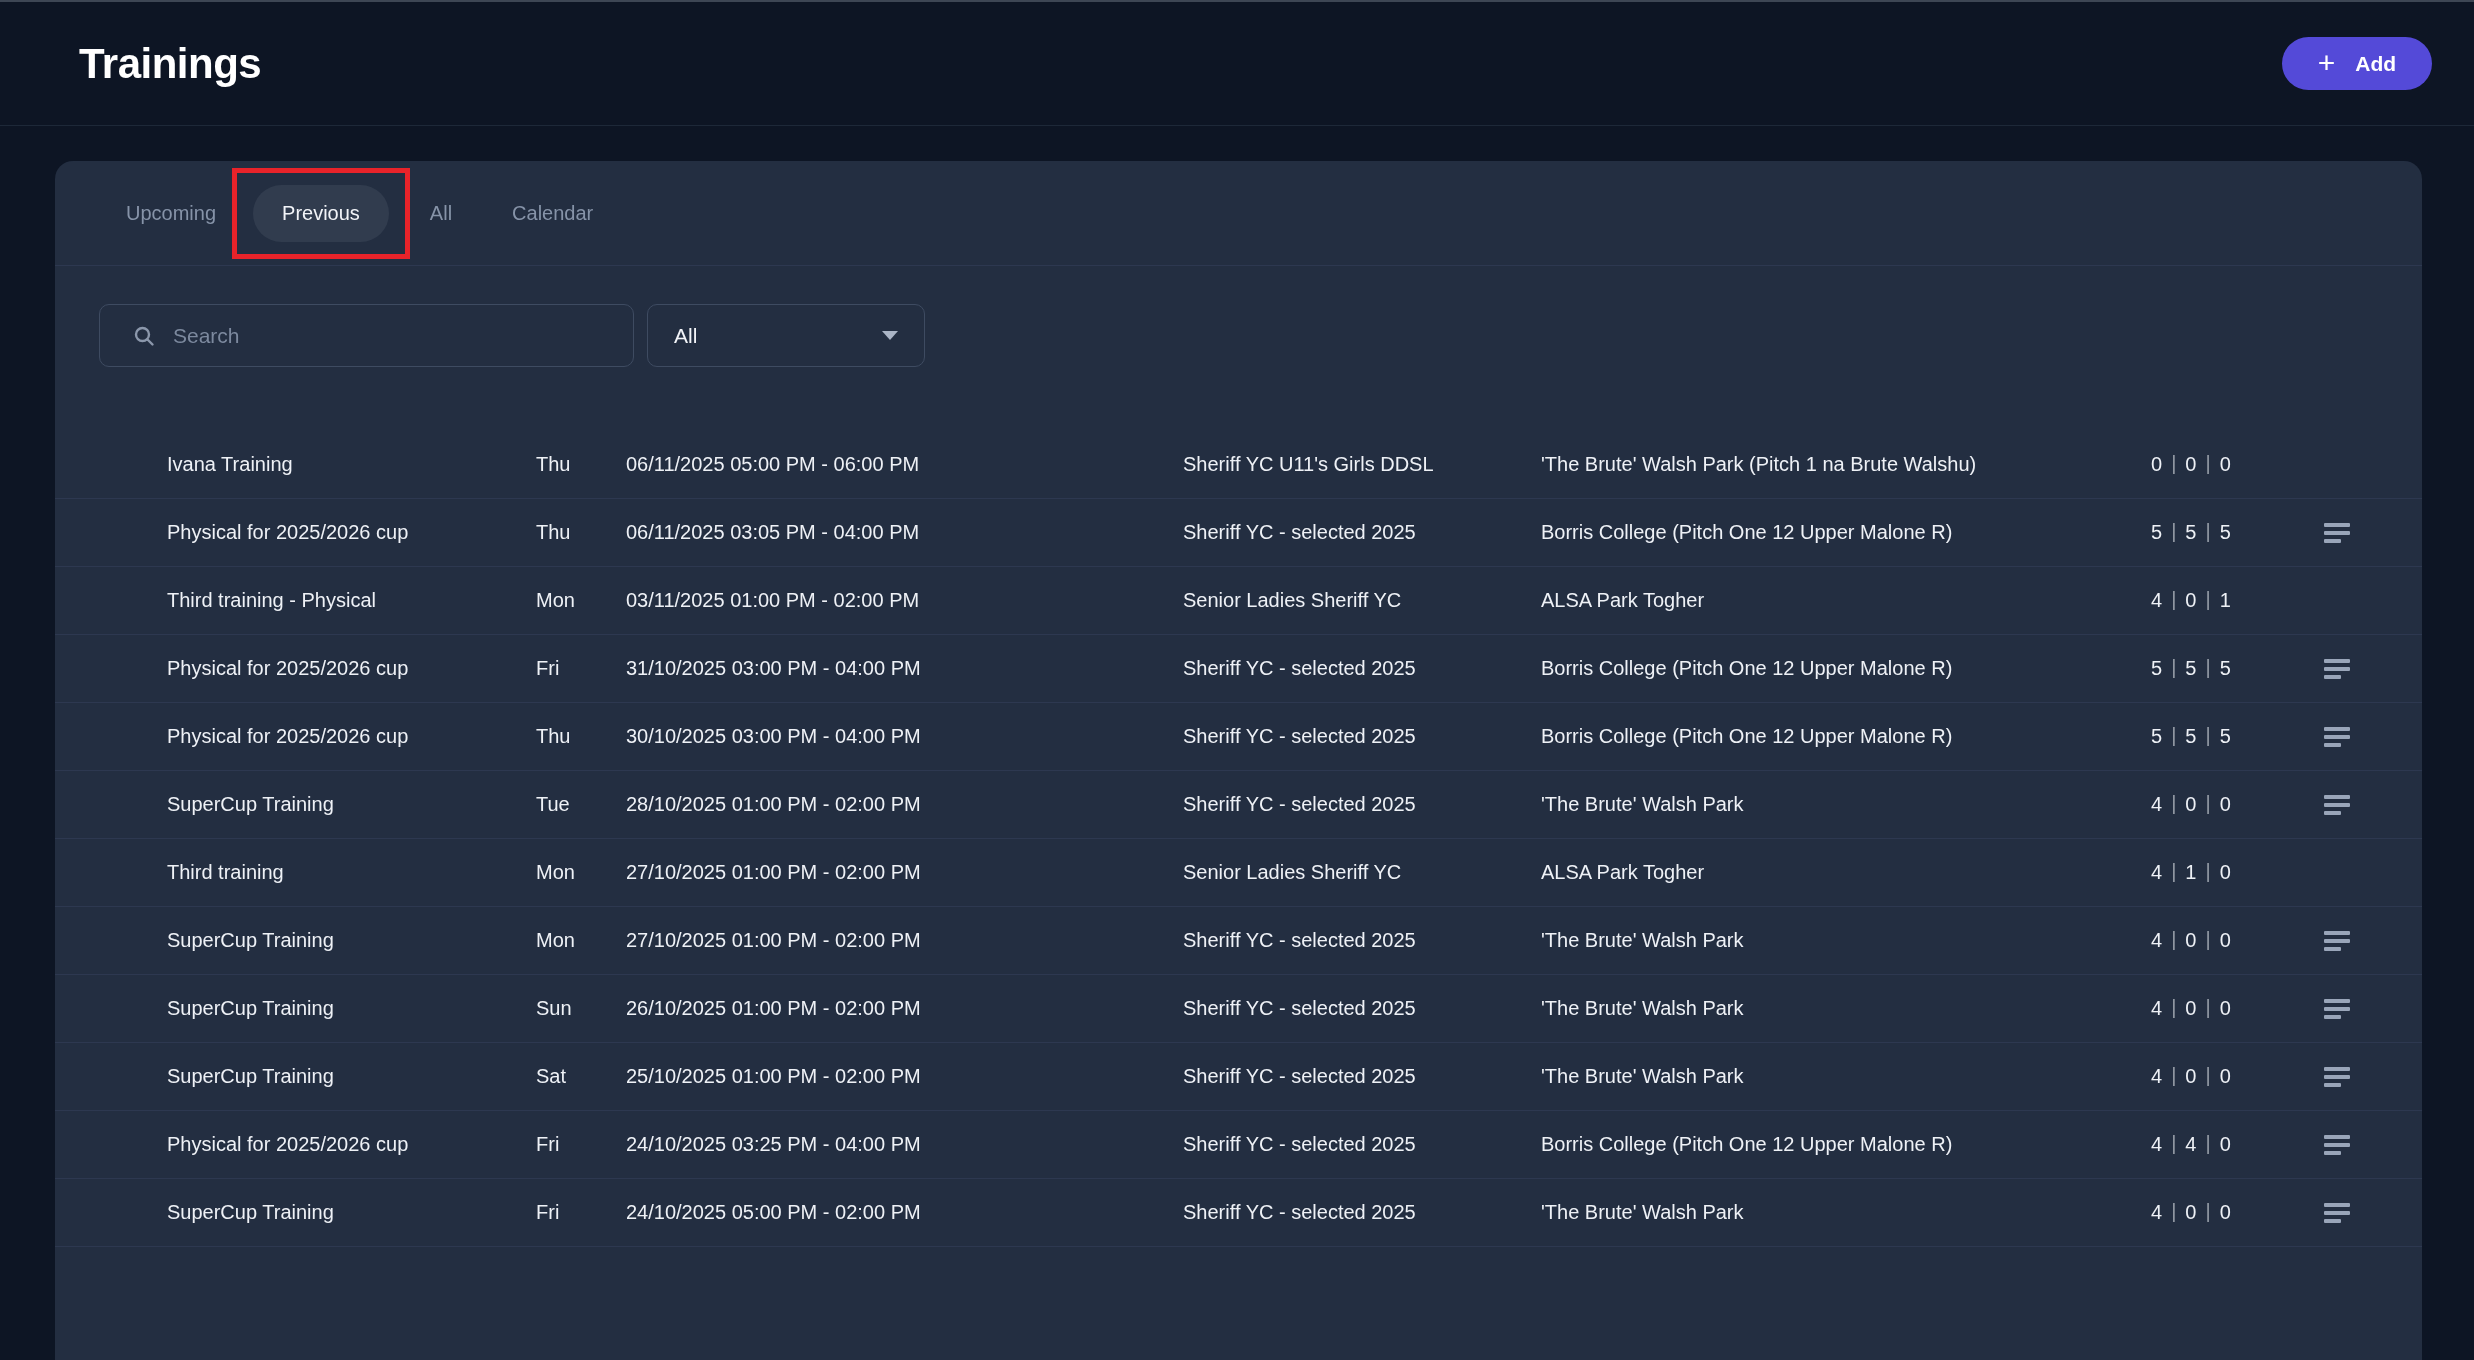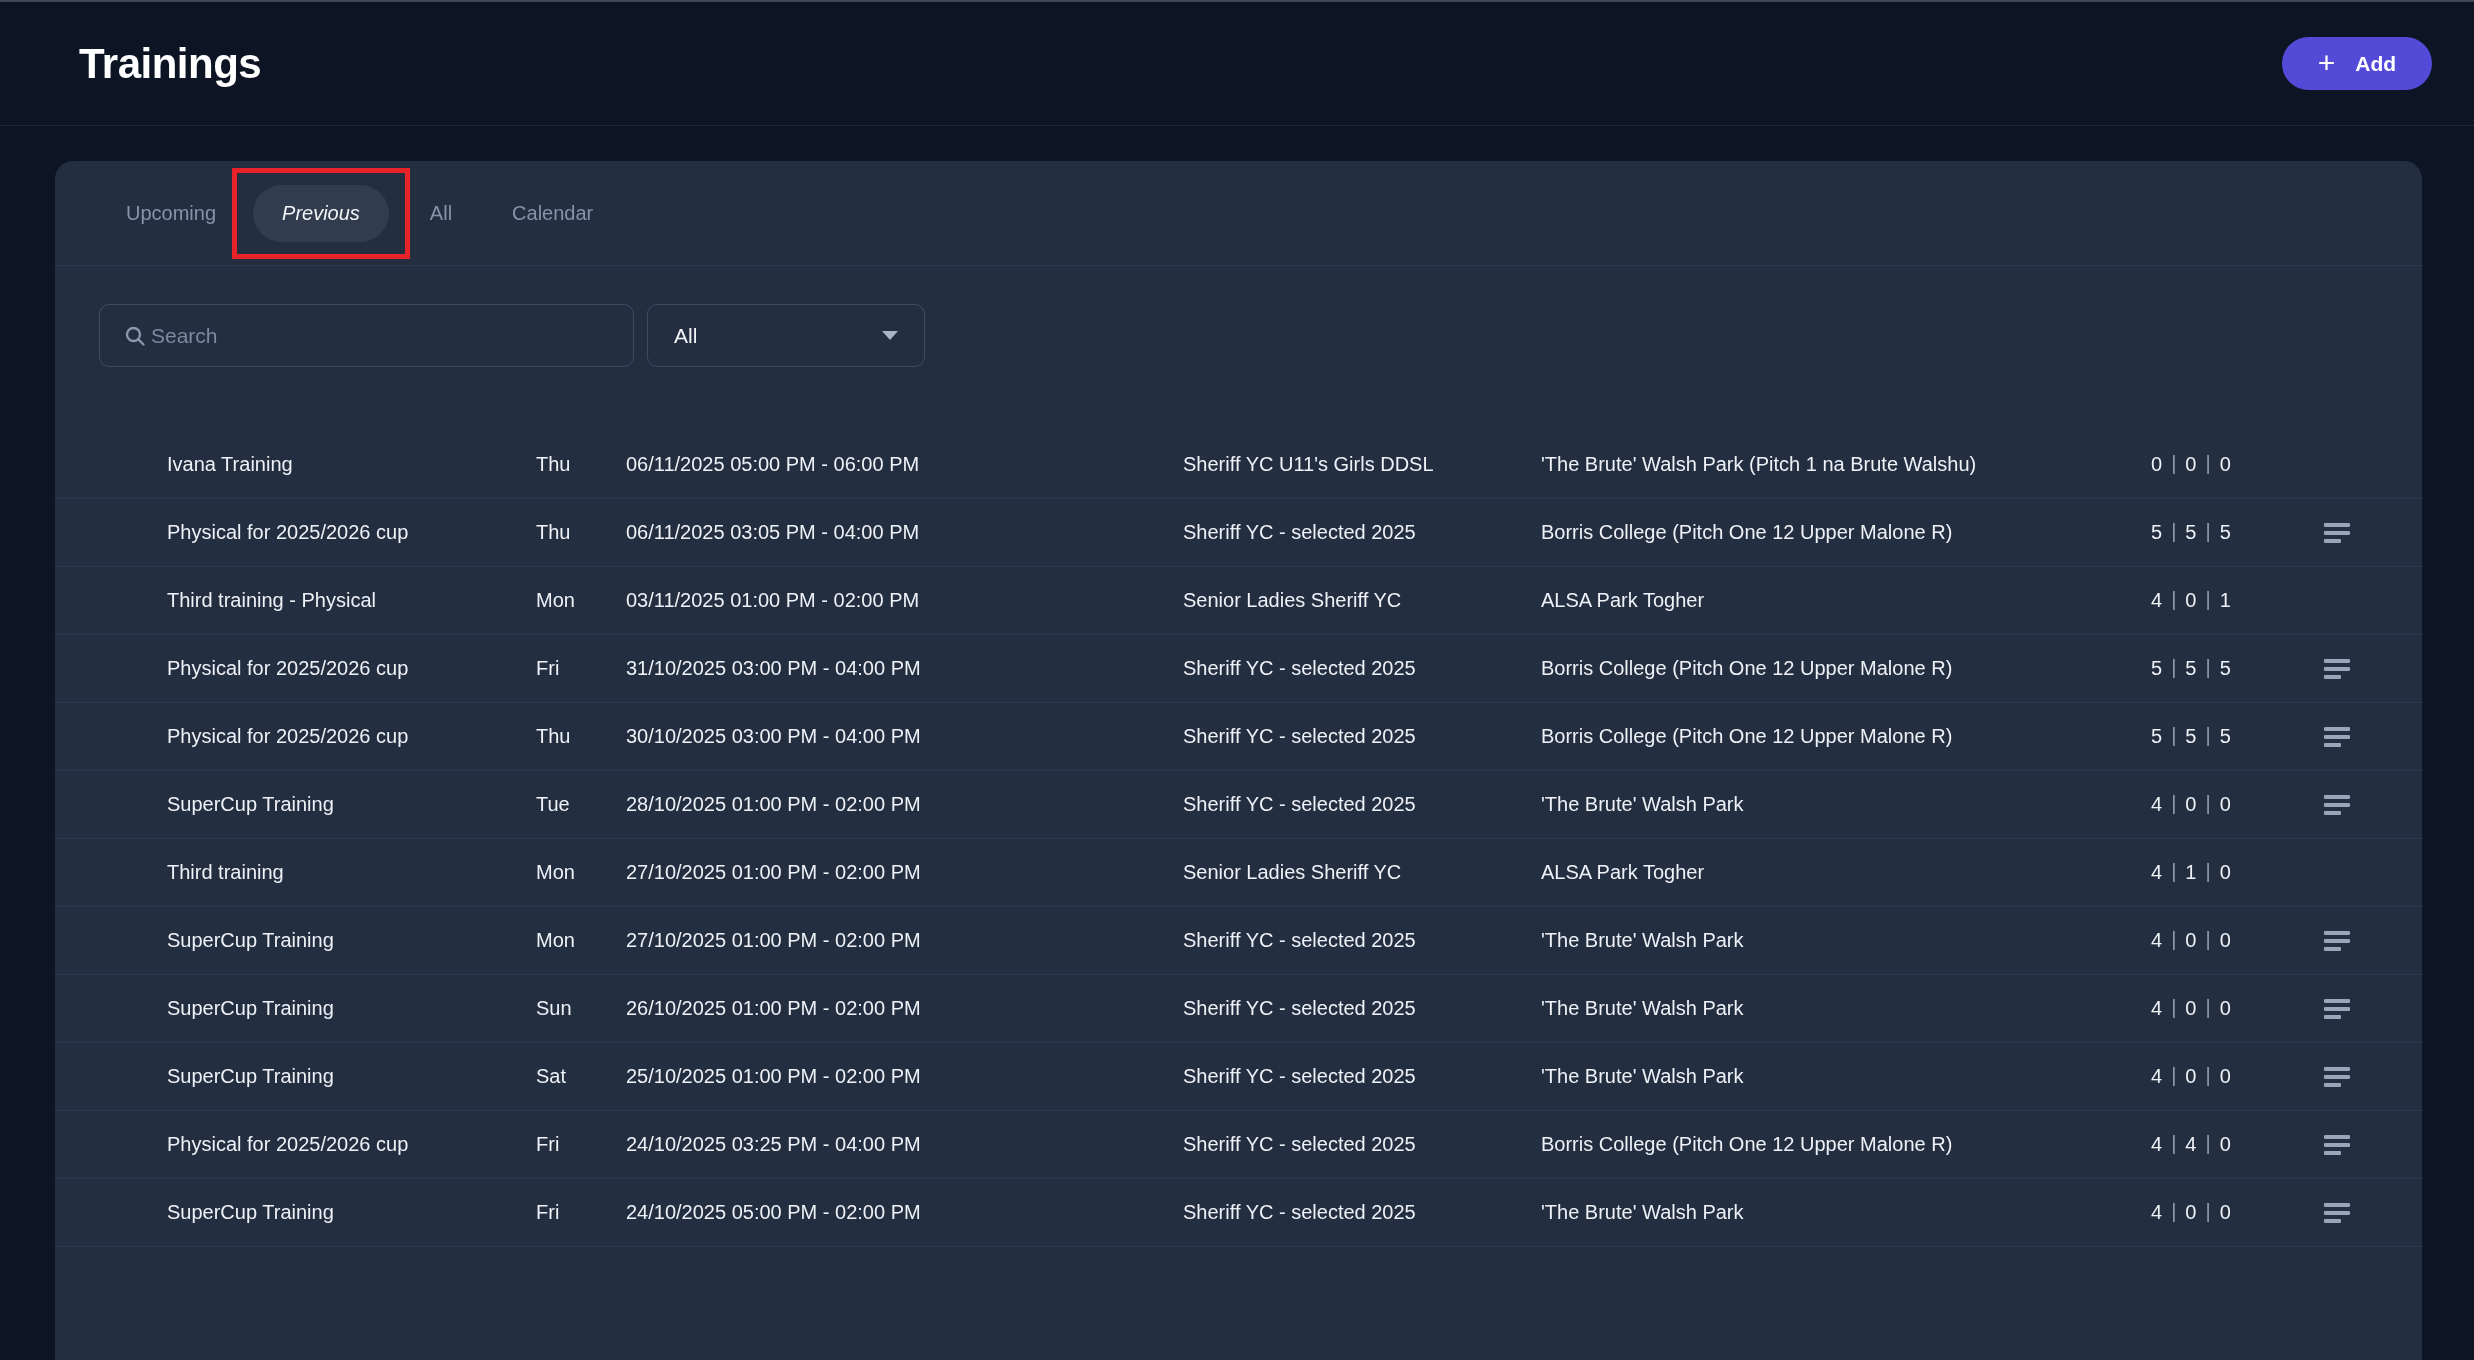--- a/index.html
+++ b/index.html
@@ -63,32 +63,32 @@
   .annotation-box{
     border:5px solid var(--annotation);
     padding:12px 16px;
     display:inline-flex;align-items:center;
   }
   .tab-chip{
     background:var(--chip-bg);
     color:#f2f4f8;
     height:57px;border-radius:29px;
     display:inline-flex;align-items:center;
-    padding:0 29px;font-size:20px;cursor:pointer;white-space:nowrap;font-style:italic;
+    padding:0 29px;font-size:20px;cursor:pointer;white-space:nowrap;
   }
   
   .filters-row{
     display:flex;align-items:center;gap:13px;
     padding:38px 0 0 44px;
   }
   .search-box{
     width:535px;height:63px;
     border:1px solid var(--input-border);border-radius:10px;
-    display:flex;align-items:center;gap:4px;
-    padding:0 20px 0 23px;
+    display:flex;align-items:center;gap:17px;
+    padding:0 20px 0 32px;
     background:transparent;
   }
   .search-box svg{flex:0 0 auto;}
   .search-box input{
     flex:1;background:transparent;border:none;outline:none;
     font-family:inherit;font-size:21px;color:var(--text);
   }
   .search-box input::placeholder{color:#7c899e;}
   .select-box{
     width:278px;height:63px;

